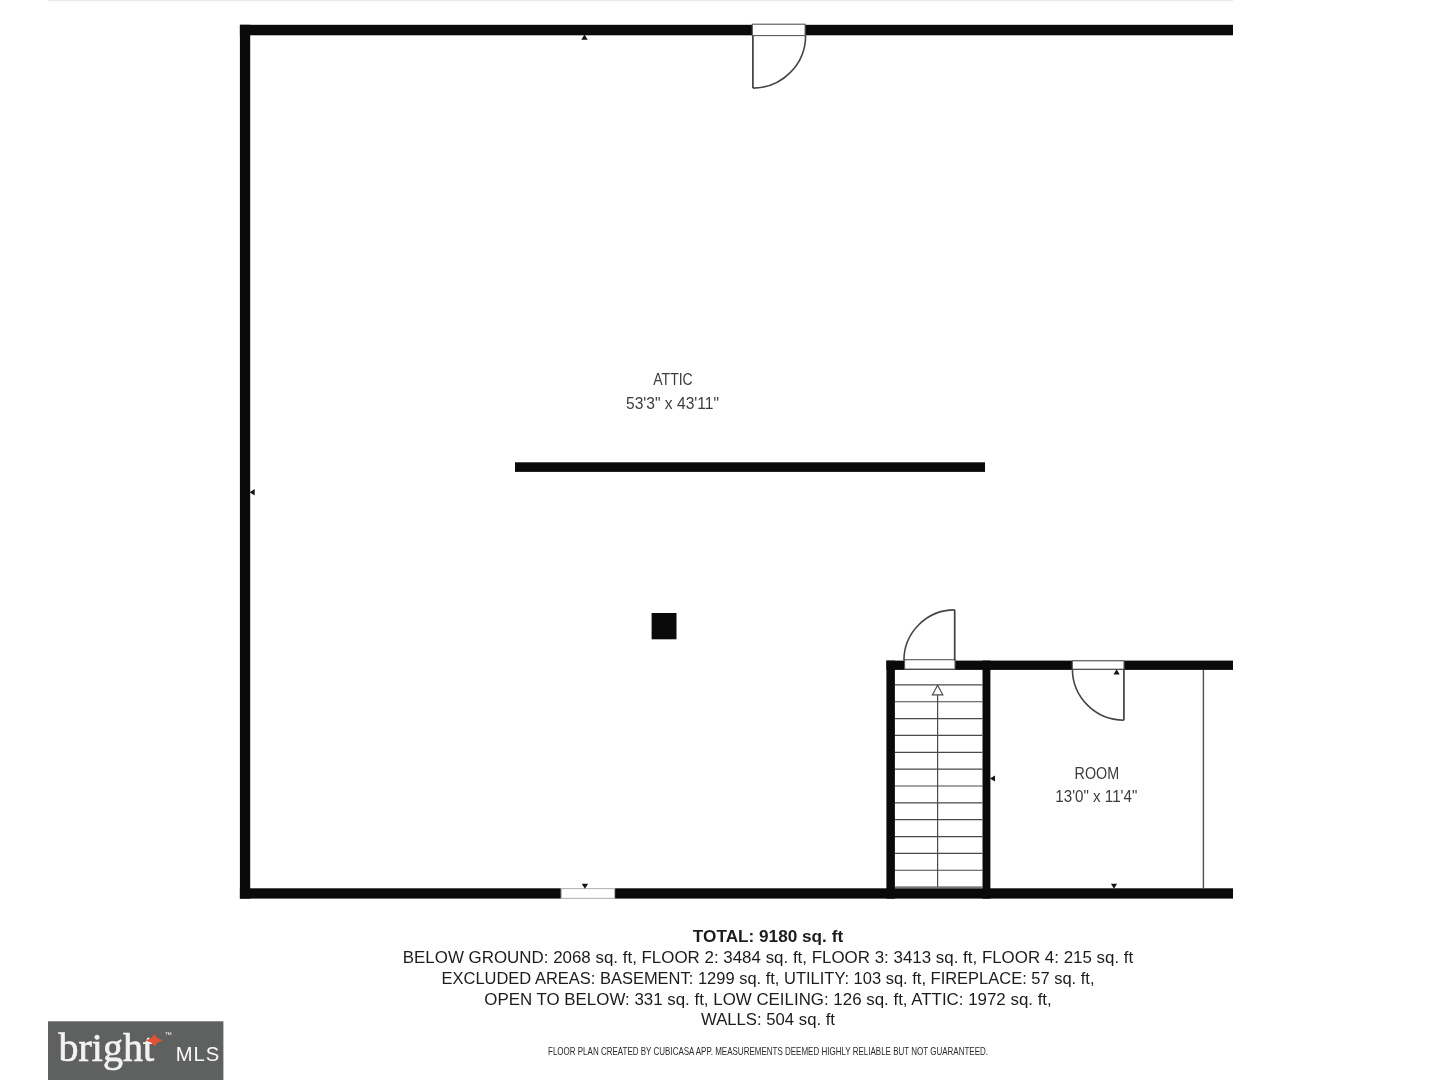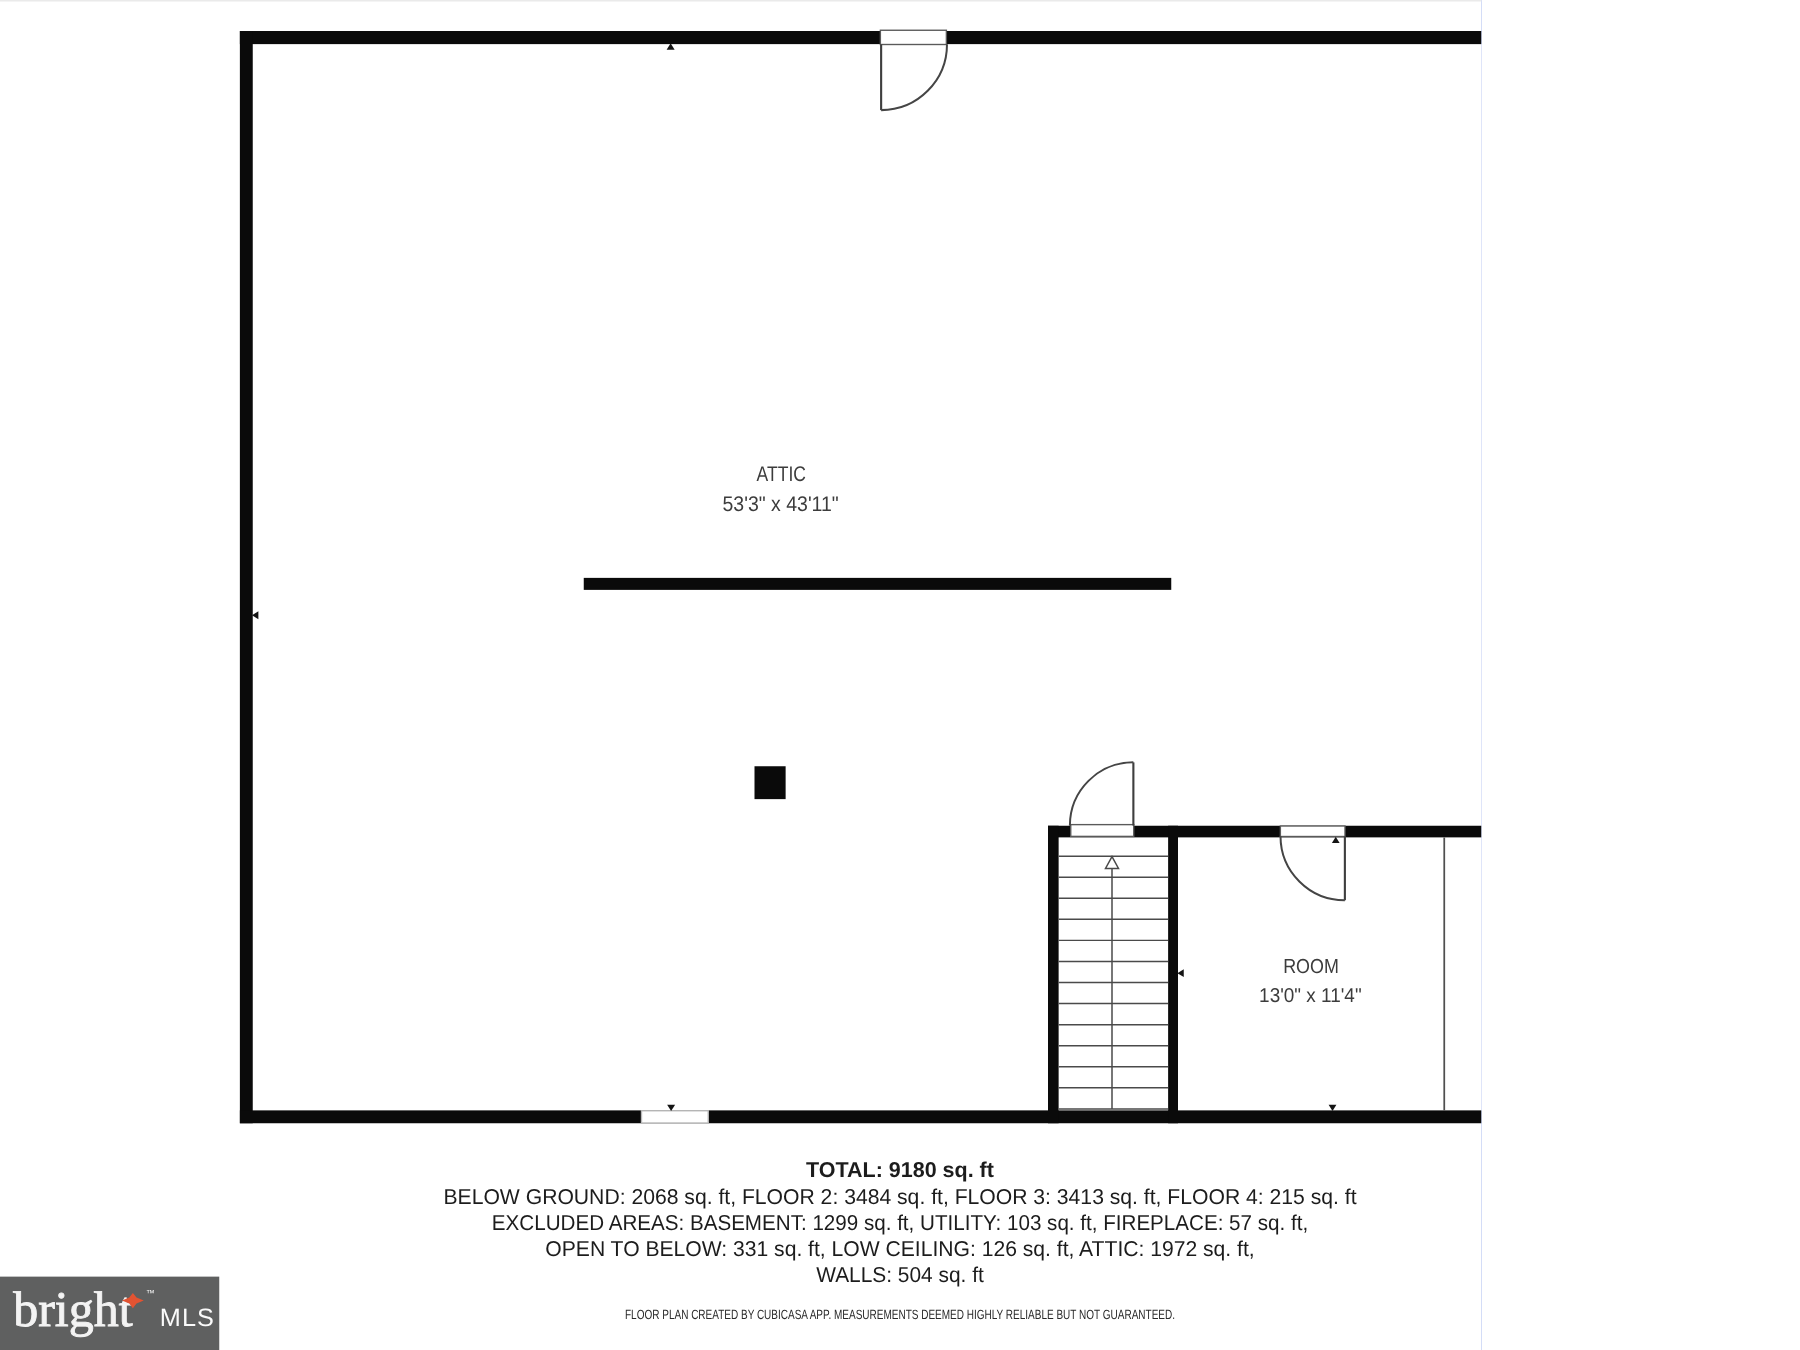--- a/index.html
+++ b/index.html
@@ -1,17 +1,17 @@
 <!DOCTYPE html>
 <html><head>
 <meta charset="utf-8">
 <style>
   html,body{margin:0;padding:0;background:#ffffff;}
-  .page{position:relative;width:1185px;height:1080px;background:#1d4ed8;overflow:hidden;
-        font-family:"Liberation Sans", sans-serif;}
+  .page{position:relative;width:1185px;height:1080px;background:#ec4899;overflow:hidden;
+        font-family:"Liberation Sans", sans-serif;margin-left:48px;}
   svg{position:absolute;left:0;top:0;}
 </style>
 </head>
 <body>
 <div class="page">
 <svg width="1440" height="1080" viewBox="0 0 1440 1080">
 
   <rect x="0" y="0" width="1440" height="1080" fill="#ffffff"></rect>
 
   <rect x="0" y="0" width="1440" height="1.2" fill="#eaeaea"></rect>

